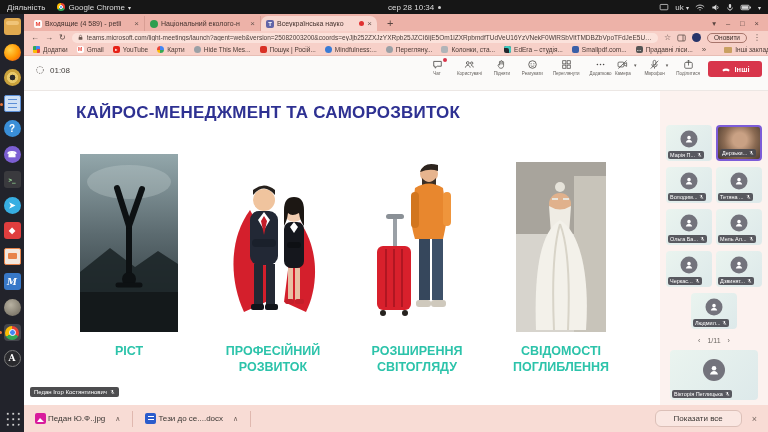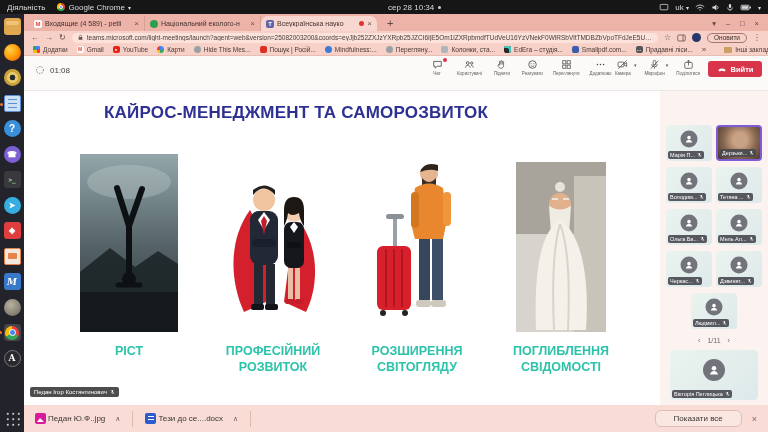--- a/index.html
+++ b/index.html
@@ -90,21 +90,21 @@
 .mlbl{font-size:4.5px;color:#5f5b58;white-space:nowrap}
 .badge{position:absolute;top:-1px;right:0;width:4px;height:4px;background:#d8354b;border-radius:50%}
 .rightbtns{position:absolute;right:6px;top:3px;display:flex;align-items:flex-start;gap:8px}
 .devgrp{display:flex;align-items:flex-start;gap:1px}
 .chev{font-size:5px;color:#5f5b58;margin-top:3px}
 .leave{width:54px;height:16px;background:#d8354b;border-radius:3px;color:#fff;font-size:7.5px;font-weight:bold;display:flex;align-items:center;justify-content:center;gap:4px;margin-top:2px}
 
 
 .content{flex:1;display:flex;min-height:0;background:#fff}
 .slide{flex:1;position:relative;background:#fff;overflow:hidden}
-.slide-title{margin:12px 0 0 80px;font-size:17px;font-weight:bold;color:#2e3192;letter-spacing:.2px;white-space:nowrap}
+.slide-title{margin:12px 0 0 52px;font-size:17px;font-weight:bold;color:#2e3192;letter-spacing:.2px;white-space:nowrap}
 .figs{display:flex;justify-content:space-between;padding:0 28px 0 34px;margin-top:21px}
 .figcol{width:142px;display:flex;flex-direction:column;align-items:center}
 .figimg{height:188px;display:flex;align-items:flex-end}
 .figcap{margin-top:11px;font-size:12.5px;font-weight:bold;color:#2cc3aa;text-align:center;line-height:1.3}
 .presenter{position:absolute;left:6px;bottom:8px;background:rgba(58,58,60,.9);color:#fff;font-size:6px;padding:2px 4px;border-radius:2px;display:flex;gap:3px;align-items:center}
 
 
 .panel{width:108px;background:#fcf2ef;padding:34px 6px 0;display:flex;flex-direction:column;align-items:center;flex:none}
 .tgrid{display:grid;grid-template-columns:46px 46px;gap:6px 4px}
 .tile{width:46px;height:36px;border-radius:4px;background:linear-gradient(135deg,#eaf4ef,#dde9ea);position:relative;overflow:hidden}
@@ -401,21 +401,21 @@
                 <rect x="2.5" y="5" width="11" height="8.5" rx="1.5"></rect>
                 <path d="M8 9.5V1.8 M5.6 4L8 1.6 10.4 4"></path>
               </g>
             </svg>
           <span class="mlbl">Поділитися</span>
         </div>
         <div class="leave">
           <svg width="10" height="10" viewBox="0 0 16 16">
               <path d="M2 9.5C5.5 6.6 10.5 6.6 14 9.5l-2 2.4c-2.3-1.7-5.7-1.7-8 0z" fill="#fff"></path>
             </svg>
-          <span>Вийти</span>
+          <span>Інші</span>
         </div>
       </div>
     </div>
 
     <div class="content">
 
       <div class="slide">
         <div class="slide-title">КАЙРОС-МЕНЕДЖМЕНТ ТА САМОРОЗВИТОК</div>
 
         <div class="figs">
@@ -517,22 +517,22 @@
                 <circle cx="44" cy="25" r="5" fill="#e6e3da"></circle>
                 <circle cx="44" cy="42" r="11" fill="#e0b18c"></circle>
                 <path d="M36 37 h6 M47 37 h6" stroke="#e8e5dc" stroke-width="2"></path>
                 <path d="M33 44 q11 7 22 0 l-2 28 q-9 9 -18 0 Z" fill="#efece4"></path>
                 <path d="M44 58 C24 70 18 110 20 168 L70 168 C74 112 64 70 44 58 Z" fill="#f3f1ea"></path>
                 <path d="M44 62 C38 82 36 122 38 168" stroke="#d8d4c8" fill="none" stroke-width="2"></path>
                 <path d="M44 62 C52 82 54 122 52 168" stroke="#d8d4c8" fill="none" stroke-width="2"></path>
               </svg>
             </div>
             <div class="figcap">
+              <div>СВІДОМОСТІ</div>
               <div>ПОГЛИБЛЕННЯ</div>
-              <div>СВІДОМОСТІ</div>
             </div>
           </div>
         </div>
 
         <div class="presenter">
           <span>Педан Ігор Костянтинович</span>
           <svg width="5" height="6" viewBox="0 0 10 10">
               <rect x="3.8" y="1" width="2.4" height="4.4" rx="1.2" fill="#fff"></rect>
               <path d="M2.6 5a2.4 2.4 0 0 0 4.8 0 M5 7.4V9" stroke="#fff" fill="none" stroke-width=".8"></path>
               <line x1="1.6" y1="1" x2="8.4" y2="9" stroke="#fff" stroke-width=".9"></line>

